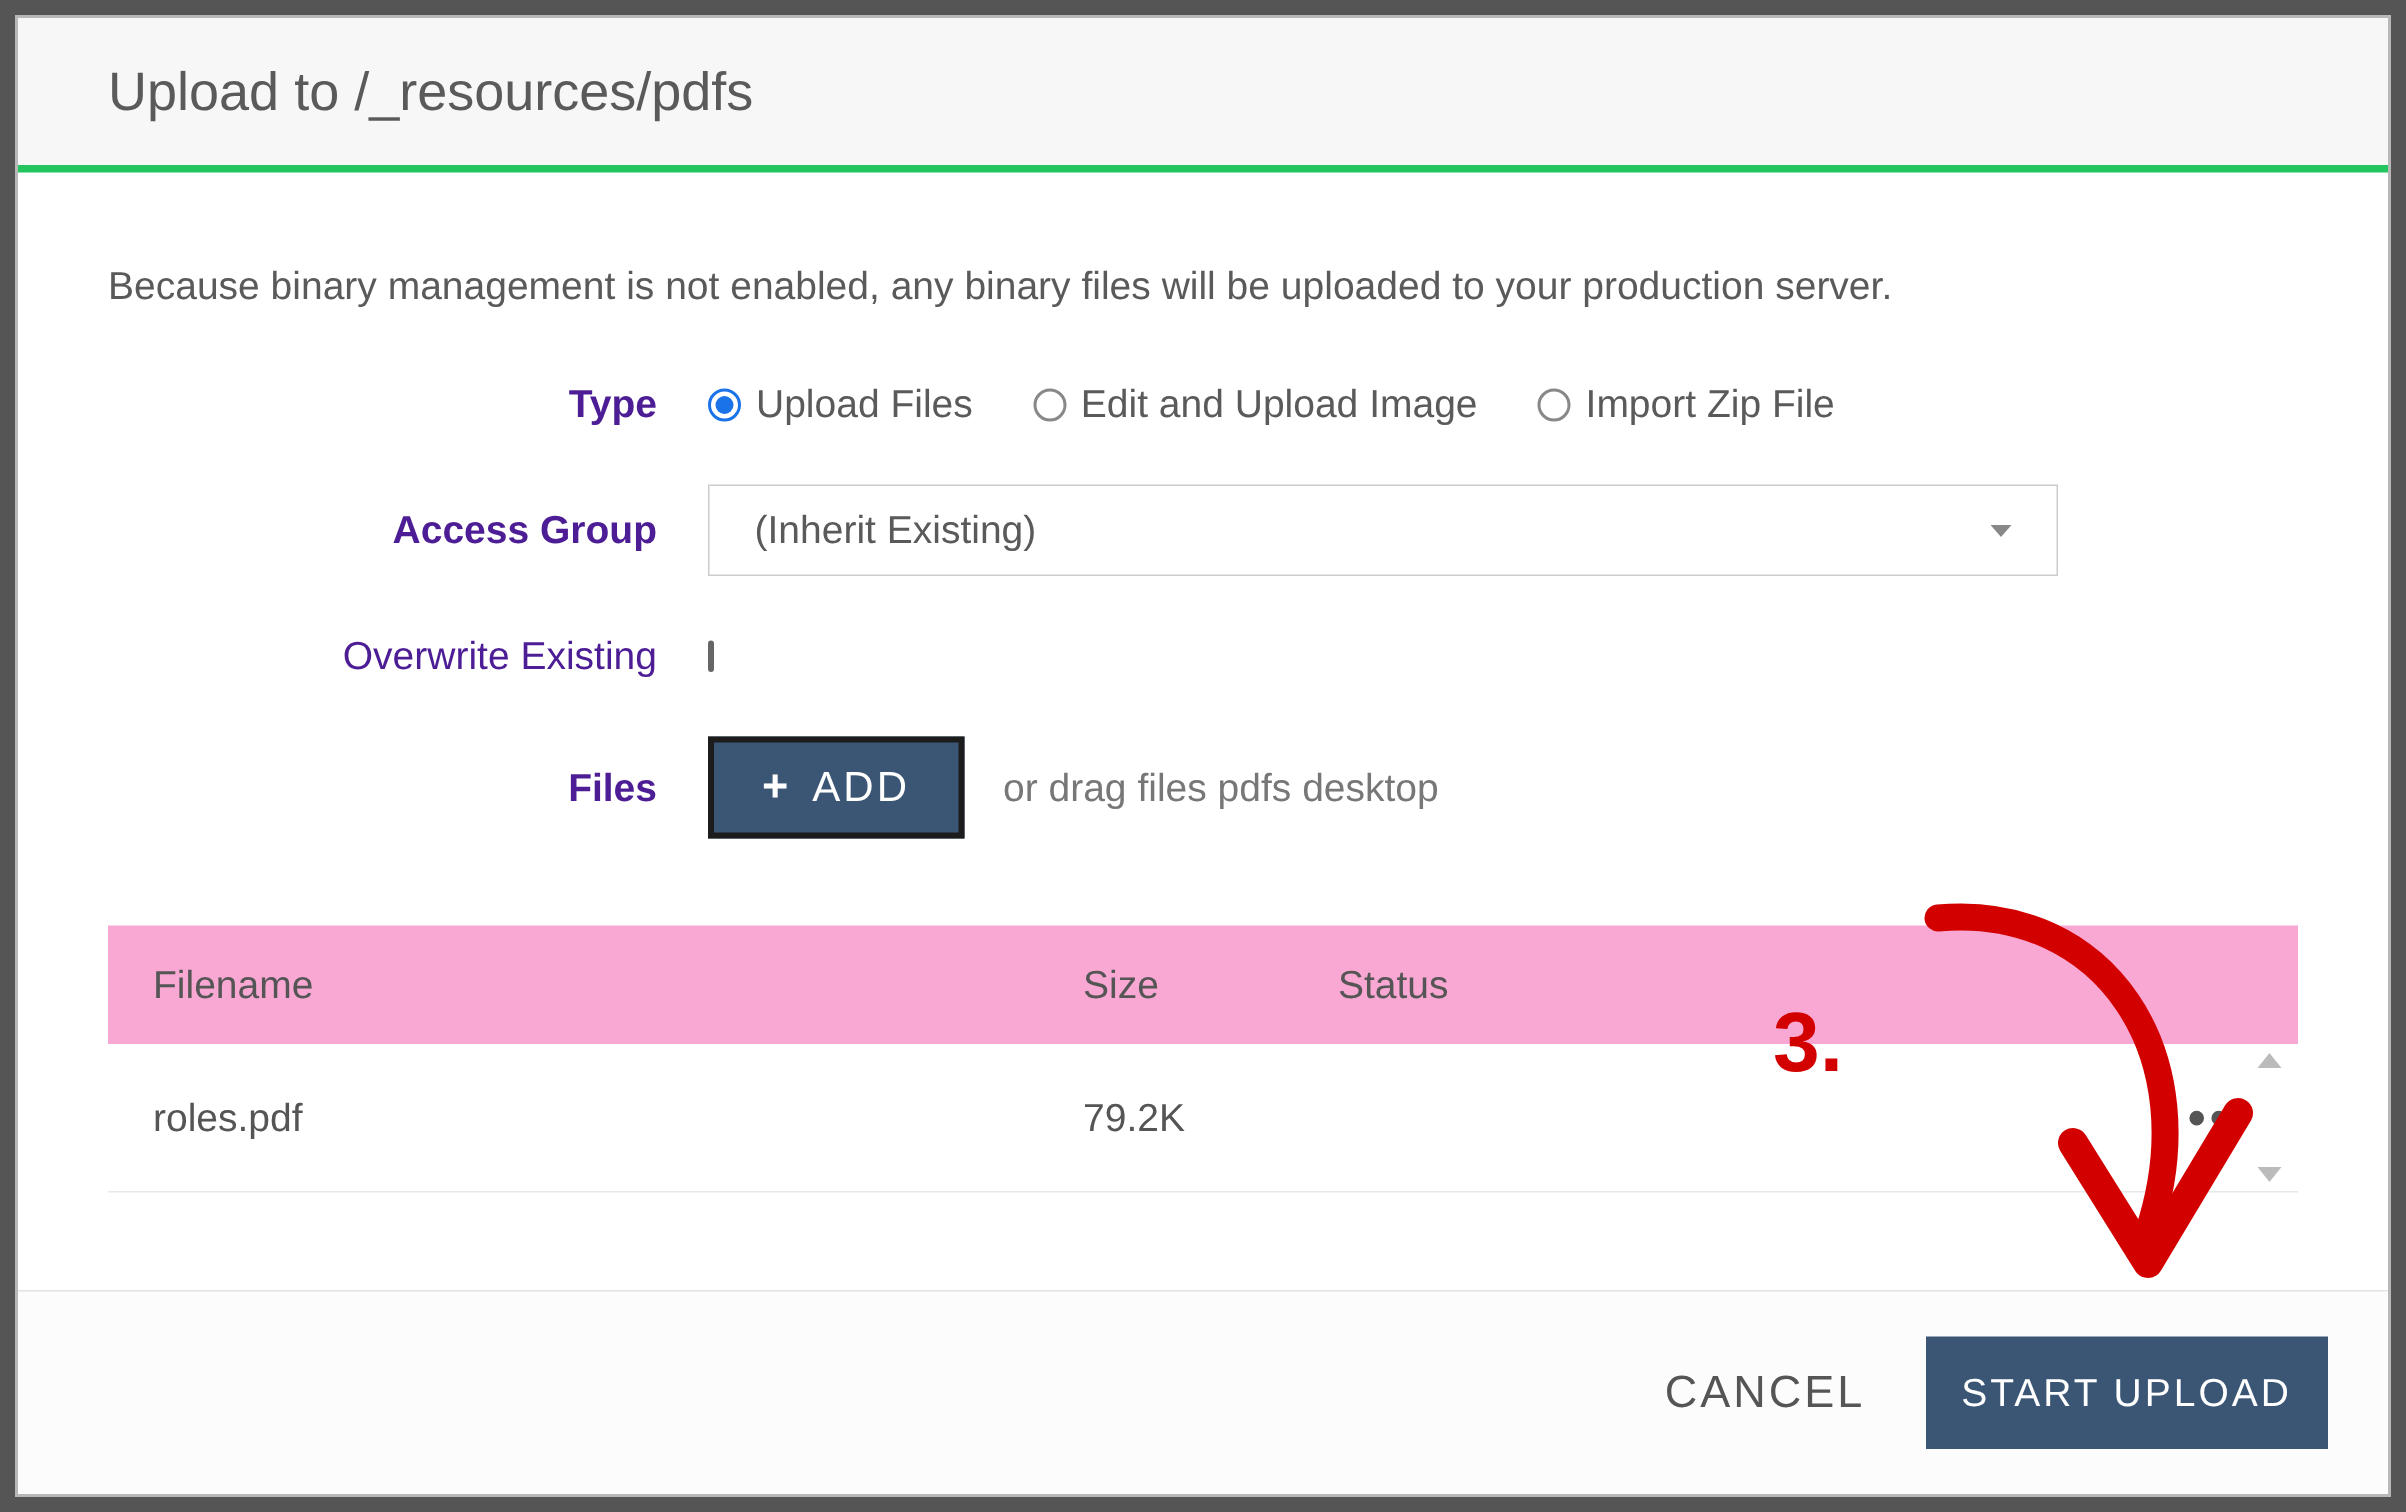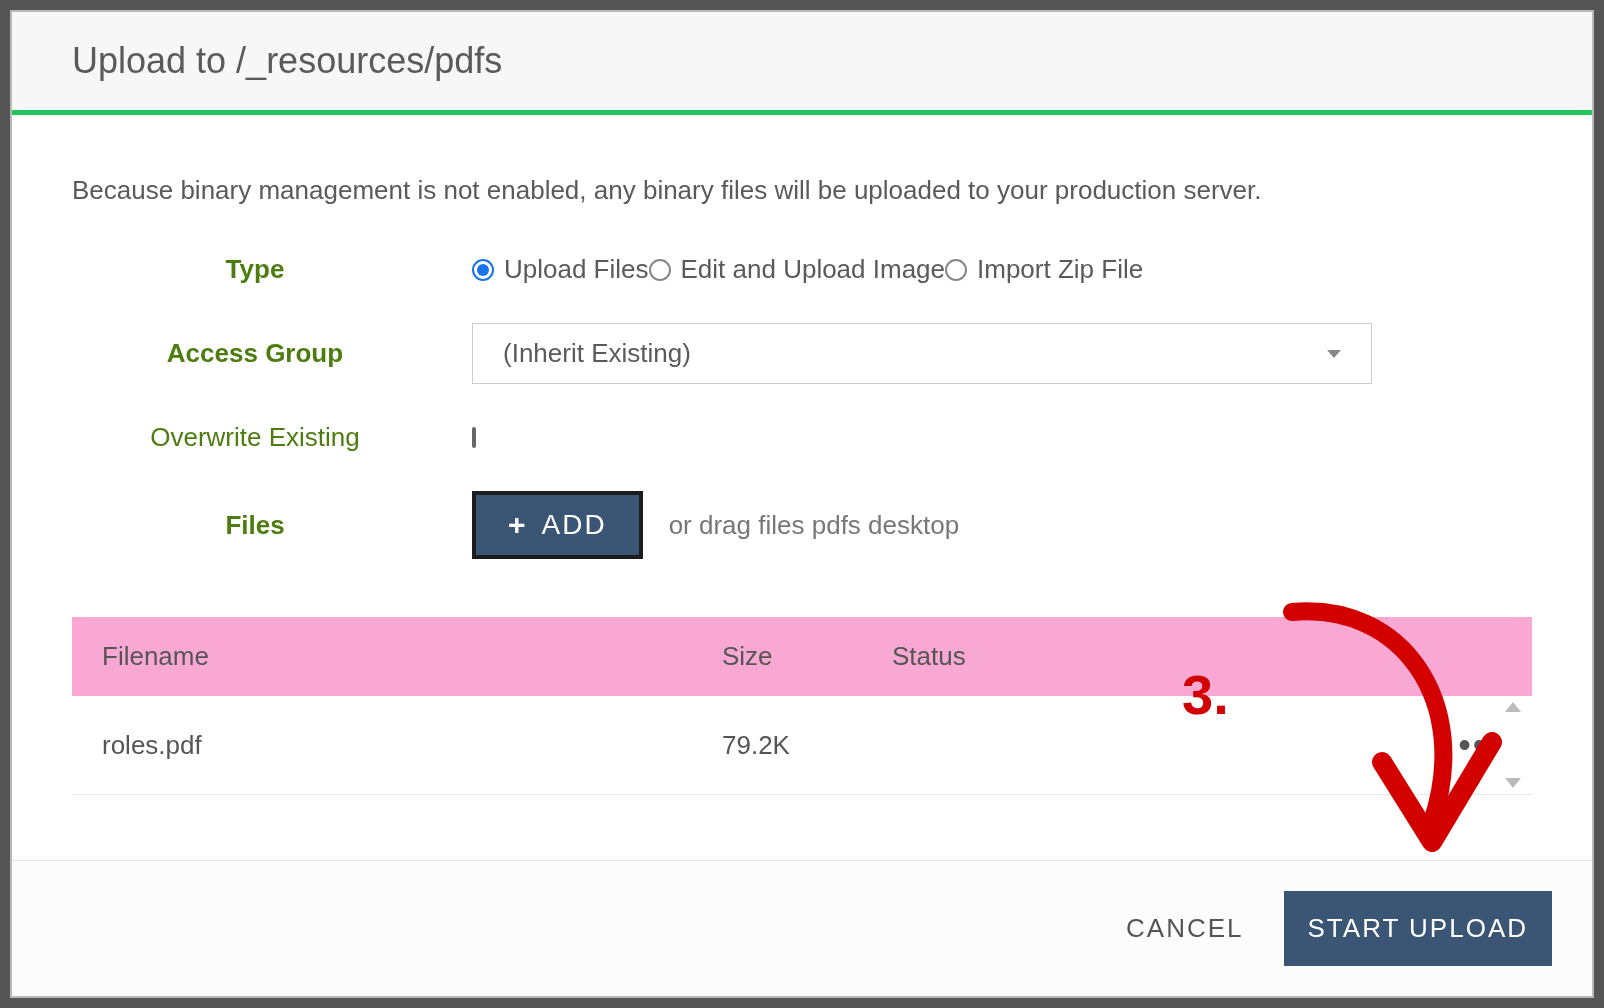--- a/index.html
+++ b/index.html
@@ -42,28 +42,28 @@
     font-size: 26px;
     margin-bottom: 48px;
   }
   .form-row {
     display: flex;
     align-items: center;
     margin-bottom: 38px;
   }
   .form-label {
     width: 400px;
-    text-align: center;
+    text-align: right;
     padding-right: 34px;
-    color: #4d7c0f;
+    color: #4c1d95;
     font-size: 26px;
     font-weight: bold;
   }
   .form-control-area { flex: 1; }
-  .radio-group { display: flex; }
+  .radio-group { display: flex; gap: 40px; }
   .radio-item {
     display: flex;
     align-items: center;
     gap: 10px;
     color: #5a5a5a;
     font-size: 26px;
   }
   .radio {
     width: 22px; height: 22px;
     border: 2px solid #888;
@@ -141,21 +141,21 @@
     border-top: 1px solid #e3e3e3;
     background: #fcfcfc;
     padding: 30px 40px;
     display: flex;
     justify-content: flex-end;
     align-items: center;
     gap: 40px;
   }
   .cancel-btn {
     color: #555;
-    font-size: 26px;
+    font-size: 30px;
     letter-spacing: 2px;
     background: none;
     border: none;
   }
   .start-btn {
     background: #3b5675;
     color: #fff;
     border: none;
     padding: 22px 24px;
     font-size: 26px;

